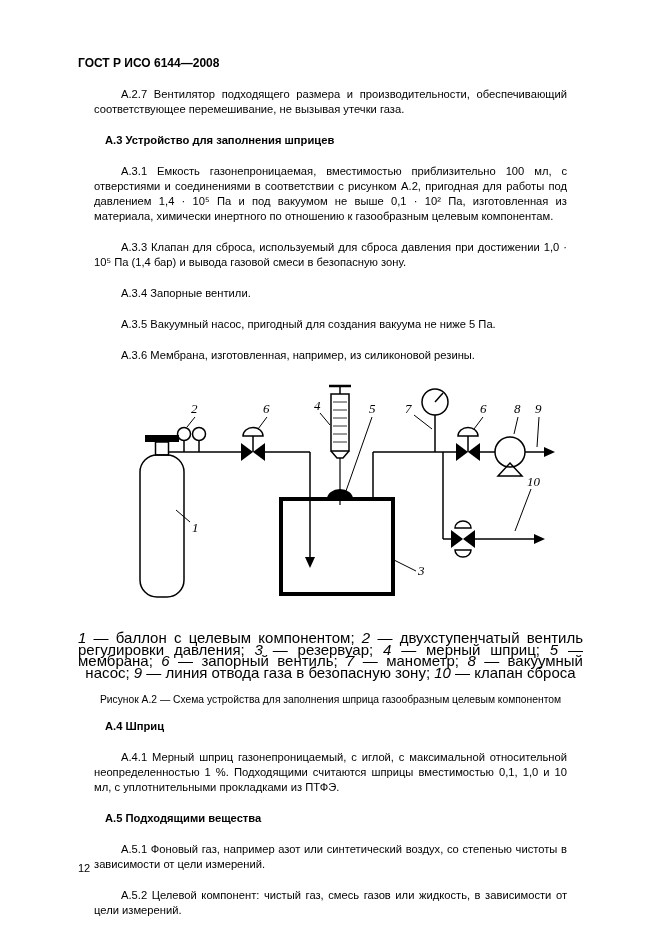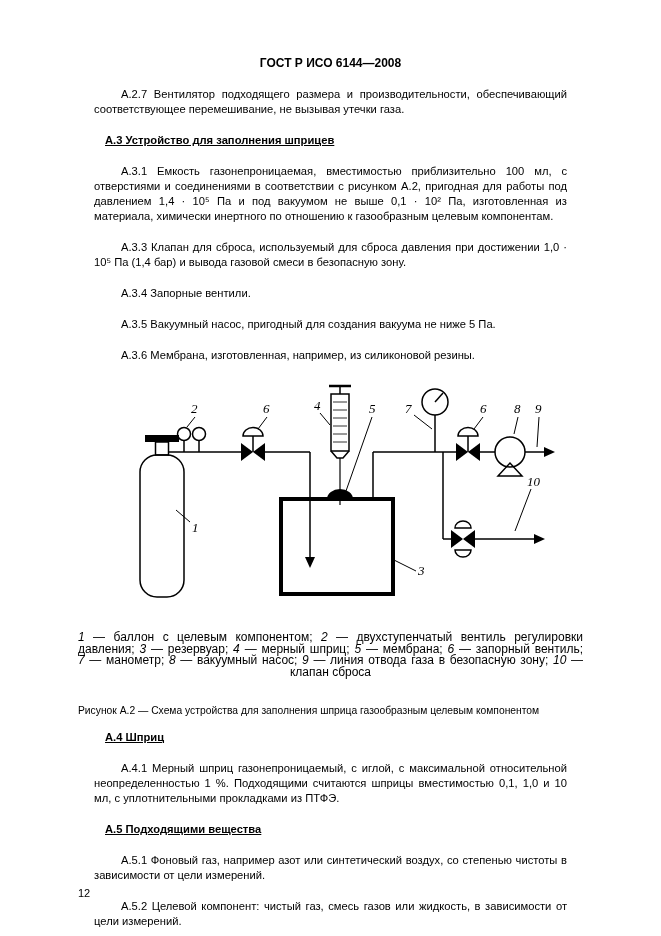--- a/index.html
+++ b/index.html
@@ -5,35 +5,35 @@
   * { box-sizing: border-box; }
   html, body { margin: 0; padding: 0; }
   body {
     width: 661px; height: 936px;
     background: #ffffff; color: #000;
     font-family: "Liberation Sans", sans-serif;
     font-size: 11.2px; line-height: 15px;
     position: relative; overflow: hidden;
   }
   .page { position: absolute; inset: 0; padding: 56px 78px 0 78px; }
-  .doc-header { font-weight: bold; font-size: 12px; margin: 0 0 16px 0; text-align: center; }
+  .doc-header { font-weight: bold; font-size: 12px; margin: 0 0 16px 0; }
   p.para { margin: 16px; text-indent: 27px; text-align: justify; }
-  p.heading { margin: 5px 0 4px 0; text-indent: 27px; font-weight: bold; text-decoration: underline; }
+  p.heading { margin: 5px 0 4px 0; text-indent: 27px; font-weight: bold; }
   p.heading.sp { margin-top: 12px; }
   .fig { margin-top: 10px; }
   svg.diagram { display: block; margin: 0 auto; }
   svg.diagram text {
     font-family: "Liberation Serif", serif;
     font-style: italic; font-size: 13px; fill: #000;
   }
-  .legend { font-size: 12px; line-height: 11.5px; margin-top: 8px;
+  .legend { font-size: 15px; line-height: 11.5px; margin-top: 8px;
             text-align: justify; text-align-last: center; }
   .legend i { font-style: italic; }
-  .fig-caption { text-align: left; font-size: 10.3px; margin-top: 25px; }
-  .page-number { position: absolute; left: 78px; bottom: 35px; font-size: 11px; }
+  .fig-caption { text-align: center; font-size: 10.3px; margin-top: 14px; }
+  .page-number { position: absolute; left: 78px; bottom: 60px; font-size: 11px; }
 </style>
 </head>
 <body>
 
 <div class="page">
 
   <div class="doc-header">ГОСТ Р ИСО 6144—2008</div>
 
   <p class="para">А.2.7 Вентилятор подходящего размера и производительности, обеспечивающий соответствующее перемешивание, не вызывая утечки газа.</p>
   <p class="heading">А.3 Устройство для заполнения шприцев</p>

